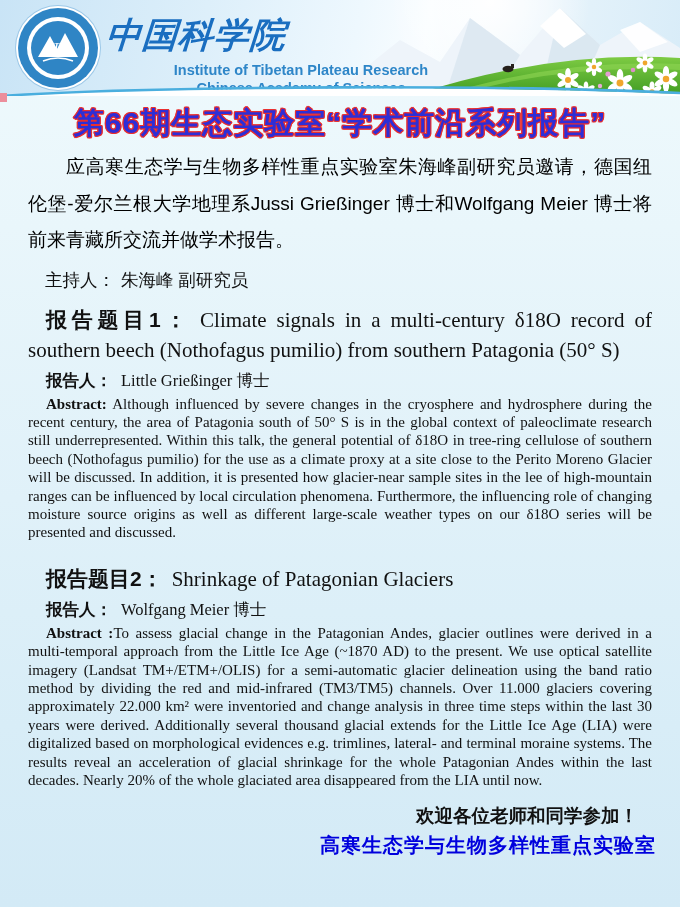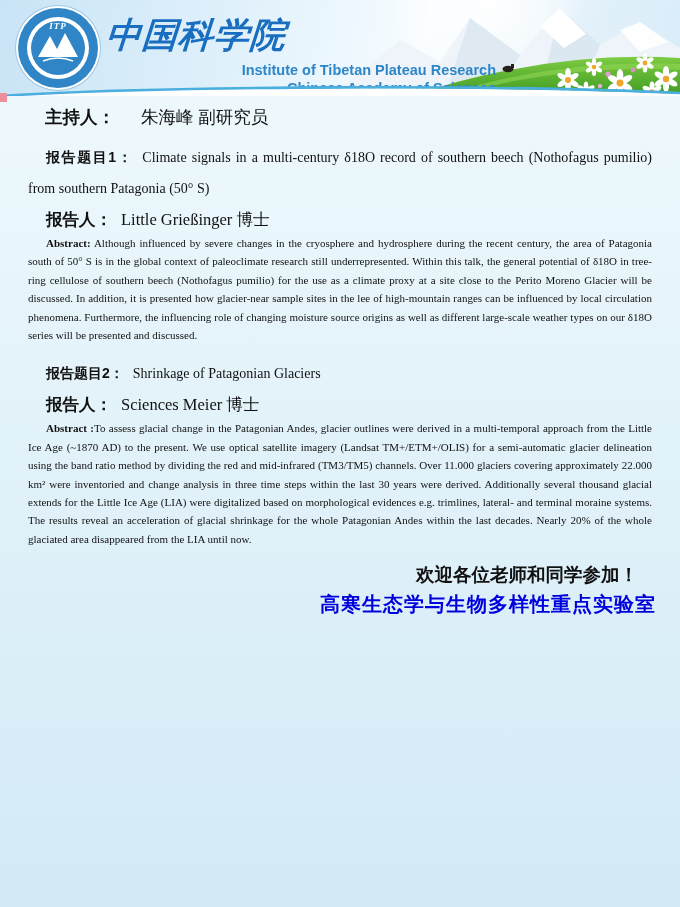--- a/index.html
+++ b/index.html
@@ -23,70 +23,70 @@
     border-radius: 50%; background: #2f85c5;
     box-shadow: 0 0 0 2px #ffffff, 0 0 0 3px #9cc8e8;
     display: flex; align-items: center; justify-content: center;
   }
   .logo-white-ring {
     width: 62px; height: 62px; border-radius: 50%; background: #ffffff;
     display: flex; align-items: center; justify-content: center;
   }
   .logo-core {
     width: 54px; height: 54px; border-radius: 50%; background: #2f85c5;
-    display: flex; align-items: flex-start; justify-content: center; position: relative;
+    display: flex; align-items: center; justify-content: center; position: relative;
   }
   .logo-core svg { position: absolute; left: 0; top: 0; }
   .logo-itp {
     position: relative; font-size: 9px; font-style: italic; font-weight: bold;
     color: #ffffff; padding-bottom: 5px; letter-spacing: 1px;
     font-family: "Liberation Serif", serif;
   }
   .org-block { position: absolute; left: 106px; top: 12px; width: 390px; }
   .org-cn-line { display: flex; align-items: baseline; gap: 10px; white-space: nowrap; }
   .org-calligraphy {
     font-size: 35px; font-weight: bold; font-style: italic; color: #1a6ec0;
     transform: skewX(-4deg); letter-spacing: 1px;
   }
   .org-cn {
     font-size: 31px; font-weight: bold; color: #2273c4; letter-spacing: 1px;
   }
-  .org-en { text-align: right; color: #2e86c8; font-weight: bold; font-size: 14.5px; line-height: 18px; margin-top: 2px; }
+  .org-en { text-align: center; color: #2e86c8; font-weight: bold; font-size: 14.5px; line-height: 18px; margin-top: 2px; }
   .separator { position: absolute; left: 0; bottom: -6px; width: 680px; height: 20px; z-index: 3; }
   .edge-artifact { position: absolute; left: 0; top: 93px; width: 7px; height: 9px; background: #ec8e9c; z-index: 4; }
 
   
   .main-title {
     margin-top: 7px; text-align: center;
     font-size: 30px; font-weight: bold; color: #2e2ed6; letter-spacing: 1px;
     text-shadow: -1.2px 0 #e92f2f, 1.2px 0 #e92f2f, 0 -1.2px #e92f2f, 0 1.2px #e92f2f,
                  -0.9px -0.9px #e92f2f, 0.9px 0.9px #e92f2f, -0.9px 0.9px #e92f2f, 0.9px -0.9px #e92f2f;
   }
 
   
   .intro {
     margin: 5px 28px 0 28px; font-size: 19px; line-height: 36.5px;
     text-indent: 38px; text-align: justify; color: #000;
   }
 
   
   .meta { margin: 10px 0 0 45px; font-size: 17.5px; }
   .meta-row { line-height: 23px; margin-bottom: 13px; }
-  .meta-label { font-weight: bold; margin-right: 26px; }
+  .meta-label { font-weight: normal; margin-right: 6px; }
 
   
   .talk-title {
-    margin: 9px 28px 0 28px; font-size: 14px; line-height: 30px;
+    margin: 9px 28px 0 28px; font-size: 21px; line-height: 30px;
     text-indent: 18px; text-align: justify;
   }
   .sec-label { font-weight: bold; margin-right: 9px; font-family: "Liberation Sans", "DejaVu Sans", sans-serif; text-align: right; }
   .serif { font-family: "Liberation Serif", "DejaVu Serif", serif; }
   .speaker { margin: 3px 28px 0 46px; font-size: 16.5px; line-height: 25px; }
   .abstract {
-    margin: 2px 28px 0 28px; font-size: 11px; line-height: 18.4px;
+    margin: 2px 28px 0 28px; font-size: 15px; line-height: 18.4px;
     text-align: justify; text-indent: 18px;
     font-family: "Liberation Serif", "DejaVu Serif", serif;
   }
   .abstract b { font-family: "Liberation Serif", "DejaVu Serif", serif; }
 
   
   .welcome { margin: 14px 42px 0 0; text-align: right; font-size: 18.5px; font-weight: bold; line-height: 25px; }
   .lab-name {
     margin: 3px 24px 0 0; text-align: right; font-size: 20px; font-weight: bold;
     color: #0000dd; letter-spacing: 1px; line-height: 28px;
@@ -173,46 +173,48 @@
       </div>
     </div>
 
     <svg class="separator" viewBox="0 0 680 20">
       <path d="M0,15 C 170,4 510,4 680,12 L680,20 L0,20 Z" fill="#ffffff"></path>
       <path d="M0,14 C 170,3 510,3 680,11" fill="none" stroke="#4aaede" stroke-width="2.6"></path>
     </svg>
   </div>
   <div class="edge-artifact"></div>
 
-
+  <h1 class="main-title">第66期生态实验室“学术前沿系列报告”</h1>
+
+  <p class="intro">应高寒生态学与生物多样性重点实验室朱海峰副研究员邀请，德国纽伦堡-爱尔兰根大学地理系Jussi Grießinger 博士和Wolfgang Meier 博士将前来青藏所交流并做学术报告。</p>
 
   <div class="meta">
     <div class="meta-row">
       <span class="meta-label">主持人：</span><span>朱海峰 副研究员</span>
     </div>
   </div>
 
   <div>
     <p class="talk-title">
       <span class="sec-label">报告题目1：</span><span class="serif">Climate signals in a multi-century δ18O record of southern beech (Nothofagus pumilio) from southern Patagonia (50° S)</span>
     </p>
     <p class="speaker">
       <span class="sec-label">报告人：</span><span class="serif">Little Grießinger 博士</span>
     </p>
     <p class="abstract">
       <b>Abstract:</b><span> Although influenced by severe changes in the cryosphere and hydrosphere during the recent century, the area of Patagonia south of 50° S is in the global context of paleoclimate research still underrepresented. Within this talk, the general potential of δ18O in tree-ring cellulose of southern beech (Nothofagus pumilio) for the use as a climate proxy at a site close to the Perito Moreno Glacier will be discussed. In addition, it is presented how glacier-near sample sites in the lee of high-mountain ranges can be influenced by local circulation phenomena. Furthermore, the influencing role of changing moisture source origins as well as different large-scale weather types on our δ18O series will be presented and discussed.</span>
     </p>
   </div>
 
   <div>
-    <p class="talk-title" style="margin-top:14px;">
+    <p class="talk-title" style="margin-top:22px;">
       <span class="sec-label">报告题目2：</span><span class="serif">Shrinkage of Patagonian Glaciers</span>
     </p>
     <p class="speaker">
-      <span class="sec-label">报告人：</span><span class="serif">Sciences Meier 博士</span>
+      <span class="sec-label">报告人：</span><span class="serif">Wolfgang Meier 博士</span>
     </p>
     <p class="abstract">
       <b>Abstract :</b><span>To assess glacial change in the Patagonian Andes, glacier outlines were derived in a multi-temporal approach from the Little Ice Age (~1870 AD) to the present. We use optical satellite imagery (Landsat TM+/ETM+/OLIS) for a semi-automatic glacier delineation using the band ratio method by dividing the red and mid-infrared (TM3/TM5) channels. Over 11.000 glaciers covering approximately 22.000 km² were inventoried and change analysis in three time steps within the last 30 years were derived. Additionally several thousand glacial extends for the Little Ice Age (LIA) were digitalized based on morphological evidences e.g. trimlines, lateral- and terminal moraine systems. The results reveal an acceleration of glacial shrinkage for the whole Patagonian Andes within the last decades. Nearly 20% of the whole glaciated area disappeared from the LIA until now.</span>
     </p>
   </div>
 
   <p class="welcome">欢迎各位老师和同学参加！</p>
   <p class="lab-name">高寒生态学与生物多样性重点实验室</p>
 
 </div>

